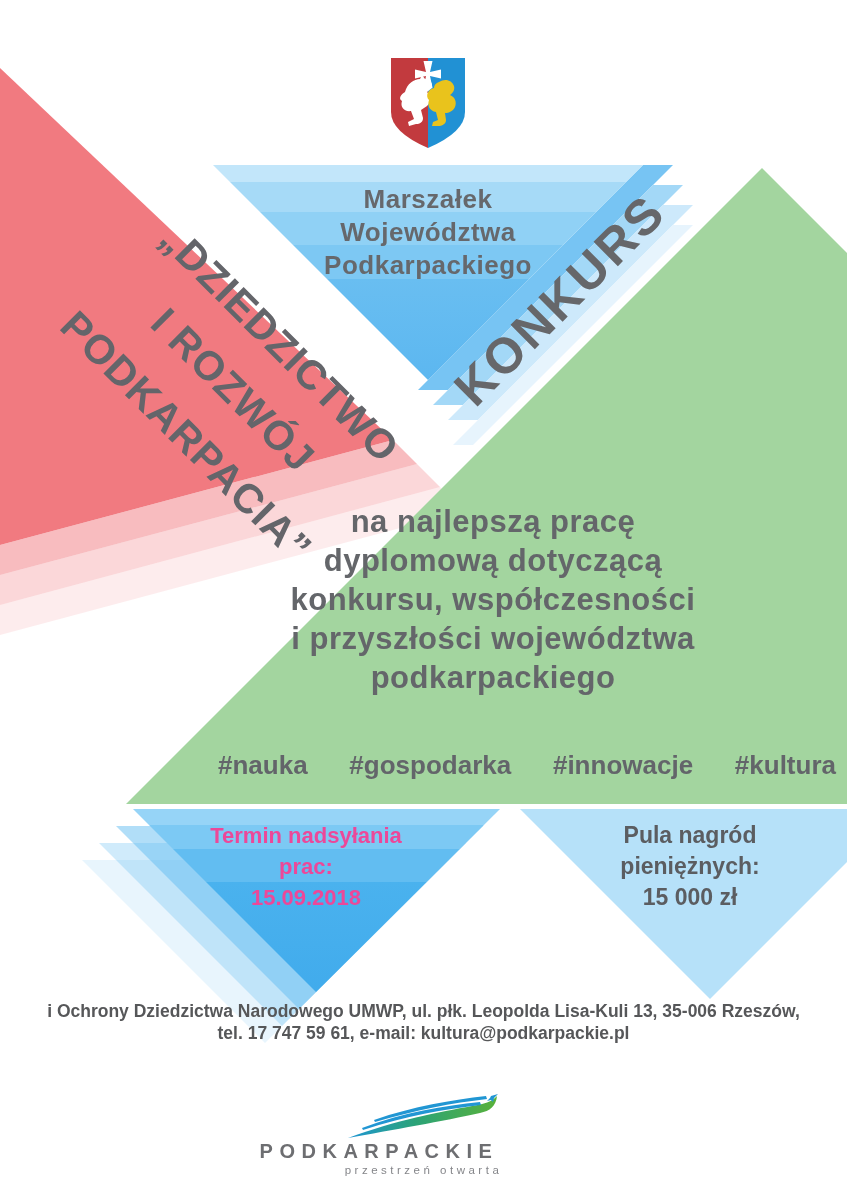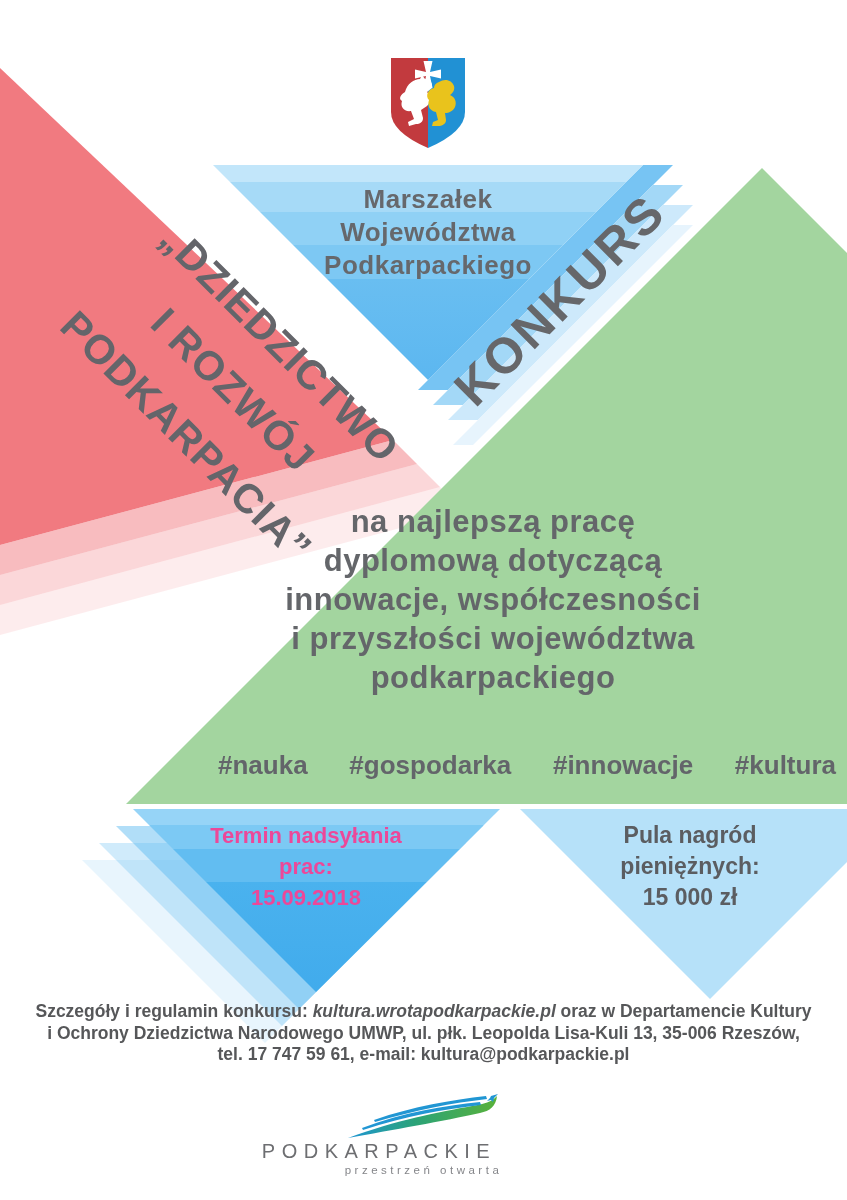--- a/index.html
+++ b/index.html
@@ -32,21 +32,21 @@
     font-size:22px;line-height:31px;font-weight:700;color:#ec4899;}
   .prize{left:540px;top:820px;width:300px;text-align:center;
     font-size:23px;line-height:31px;font-weight:700;color:#5b5d61;}
   
   .contact{left:0;top:1001px;width:847px;text-align:center;
     font-size:17.5px;line-height:21.5px;font-weight:700;color:#565759;}
   .contact .url{font-style:italic;}
   
   #logo-swoosh{position:absolute;left:344px;top:1094px;width:160px;height:46px;}
   .logo-name{left:0;top:1140px;width:758px;text-align:center;
-    font-size:20px;letter-spacing:6.5px;color:#6d6e71;font-weight:400;}
+    font-size:20px;letter-spacing:6.5px;color:#6d6e71;font-weight:700;}
   .logo-tagline{left:0;top:1164px;width:847px;text-align:center;
     font-size:11.5px;letter-spacing:3.5px;color:#85868a;font-weight:400;}
 </style>
 </head>
 <body>
 
 <div id="poster">
 
   <svg id="bg-shapes" viewBox="0 0 847 1200" xmlns="http://www.w3.org/2000/svg">
     <defs>
@@ -122,21 +122,21 @@
 
   <div class="abs theme">
     <div>„DZIEDZICTWO</div>
     <div>I ROZWÓJ</div>
     <div>PODKARPACIA”</div>
   </div>
 
   <div class="abs subject">
     <div>na najlepszą pracę</div>
     <div>dyplomową dotyczącą</div>
-    <div>innowacje, współczesności</div>
+    <div>konkursu, współczesności</div>
     <div>i przyszłości województwa</div>
     <div>podkarpackiego</div>
   </div>
 
   <div class="abs hashtags">
     <span>#nauka</span>
     <span>#gospodarka</span>
     <span>#innowacje</span>
     <span>#kultura</span>
   </div>
@@ -147,23 +147,20 @@
     <div>15.09.2018</div>
   </div>
 
   <div class="abs prize">
     <div>Pula nagród</div>
     <div>pieniężnych:</div>
     <div>15 000 zł</div>
   </div>
 
   <div class="abs contact">
-    <div>
-      <span>Szczegóły i regulamin konkursu: </span><span class="url">kultura.wrotapodkarpackie.pl</span><span> oraz w Departamencie Kultury</span>
-    </div>
     <div>i Ochrony Dziedzictwa Narodowego UMWP, ul. płk. Leopolda Lisa-Kuli 13, 35-006 Rzeszów,</div>
     <div>tel. 17 747 59 61, e-mail: kultura@podkarpackie.pl</div>
   </div>
 
   <svg id="logo-swoosh" viewBox="0 0 160 46" xmlns="http://www.w3.org/2000/svg">
     <defs>
       <linearGradient id="logoGrad" x1="0" y1="0" x2="1" y2="0">
         <stop offset="0" stop-color="#1e96d4"></stop>
         <stop offset="0.45" stop-color="#2ba378"></stop>
         <stop offset="1" stop-color="#58b13a"></stop>

